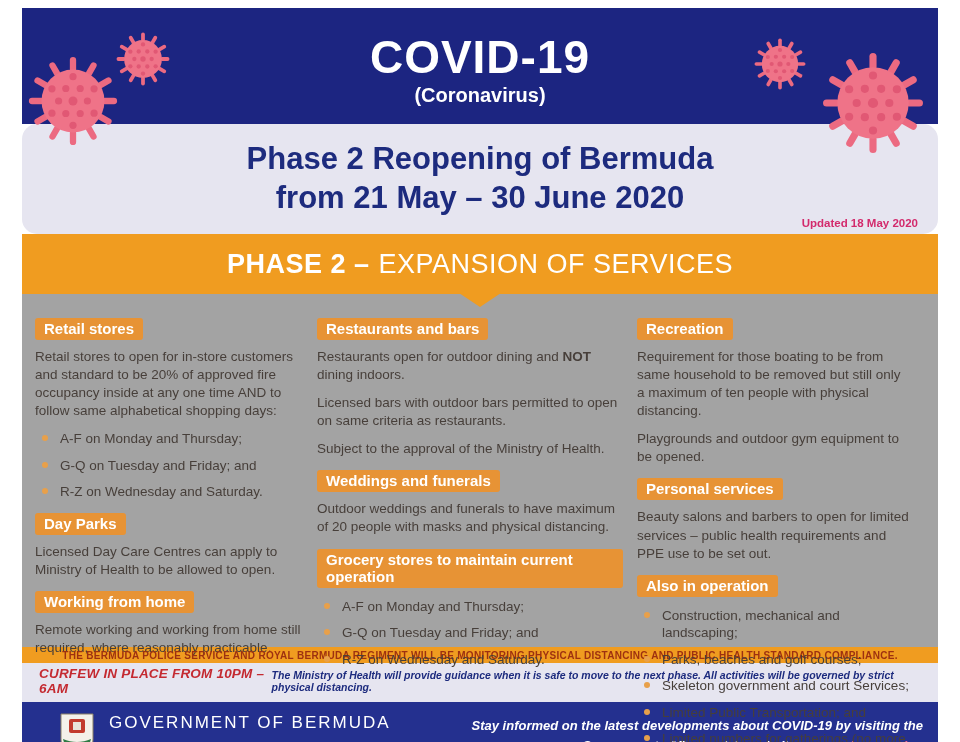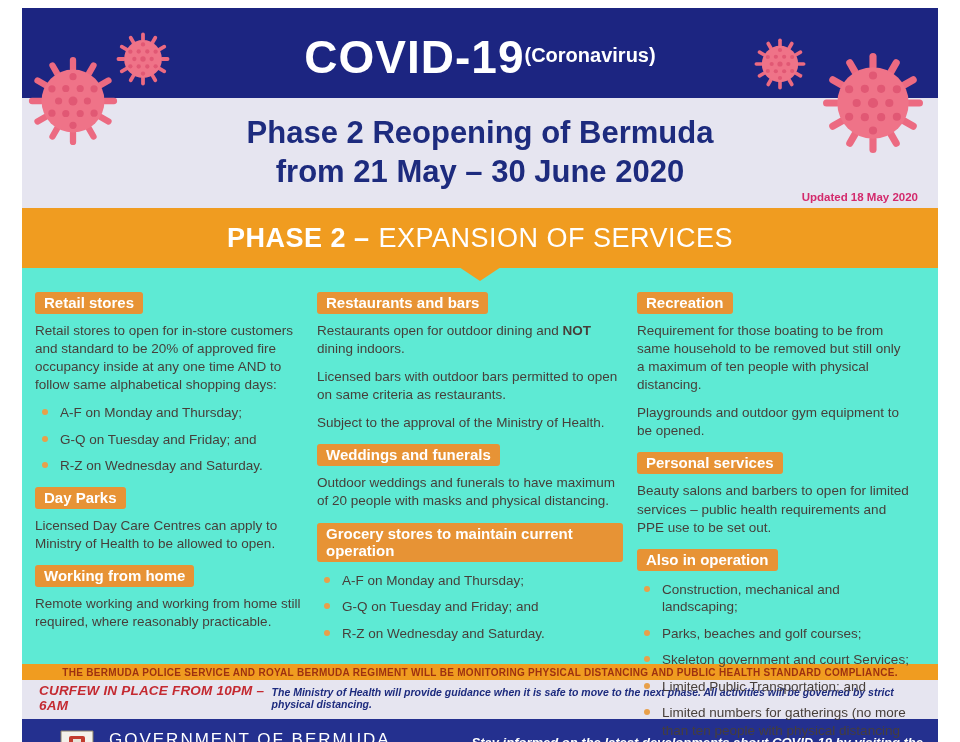--- a/index.html
+++ b/index.html
@@ -5,38 +5,38 @@
   html,body{margin:0;padding:0;}
   body{
     width:960px;height:742px;background:#ffffff;
     font-family:"Liberation Sans", sans-serif;
     -webkit-font-smoothing:antialiased;
   }
   .page{position:relative;width:960px;height:742px;background:#ffffff;overflow:hidden;}
   .card{position:absolute;left:22px;top:8px;width:916px;}
 
   
-  .band-header{height:90px;background:#1c2581;display:flex;flex-direction:row;align-items:center;justify-content:center;}
+  .band-header{height:116px;background:#1c2581;display:flex;flex-direction:column;align-items:center;justify-content:center;}
   .covid-title{color:#ffffff;font-size:46px;font-weight:bold;letter-spacing:1px;line-height:1;margin-top:8px;}
   .covid-sub{color:#ffffff;font-size:20px;font-weight:bold;margin-top:4px;}
 
   
-  .band-hero{height:110px;background:#e6e5f0;position:relative;display:flex;flex-direction:column;align-items:center;justify-content:center;}
+  .band-hero{height:110px;background:#e6e5f0;position:relative;display:flex;flex-direction:column;align-items:center;justify-content:center;border-radius:15px;}
   .hero-line{color:#1d2b7e;font-size:31px;font-weight:bold;line-height:1.25;}
   .updated{position:absolute;right:20px;bottom:5px;color:#d32a6c;font-size:11.5px;font-weight:bold;}
 
   
   .banner{height:60px;background:#f09c20;position:relative;display:flex;align-items:center;justify-content:center;color:#ffffff;font-size:27px;letter-spacing:0.5px;}
   .banner .b-strong{font-weight:bold;margin-right:9px;}
   .banner .b-reg{font-weight:normal;}
   .chevron{position:absolute;left:50%;bottom:-13px;transform:translateX(-50%);width:0;height:0;
     border-left:21px solid transparent;border-right:21px solid transparent;border-top:14px solid #f09c20;}
 
   
-  .body{height:396px;background:#5eead4;box-sizing:border-box;padding:24px 28px 0 13px;}
+  .body{height:353px;background:#a3a3a3;box-sizing:border-box;padding:24px 28px 0 13px;}
   .columns{display:flex;}
   .col{box-sizing:border-box;}
   .col-1{width:268px;margin-right:14px;}
   .col-2{width:306px;margin-right:14px;}
   .col-3{flex:1;}
   .section{margin-bottom:12px;}
   .badge{display:inline-block;background:#e79335;color:#ffffff;font-weight:bold;font-size:15px;
     padding:2px 9px 3px;border-radius:3px;margin-bottom:8px;}
   .para{margin:0 0 10px;font-size:13.5px;line-height:1.34;color:#473f3a;}
   .para strong{font-weight:bold;}

